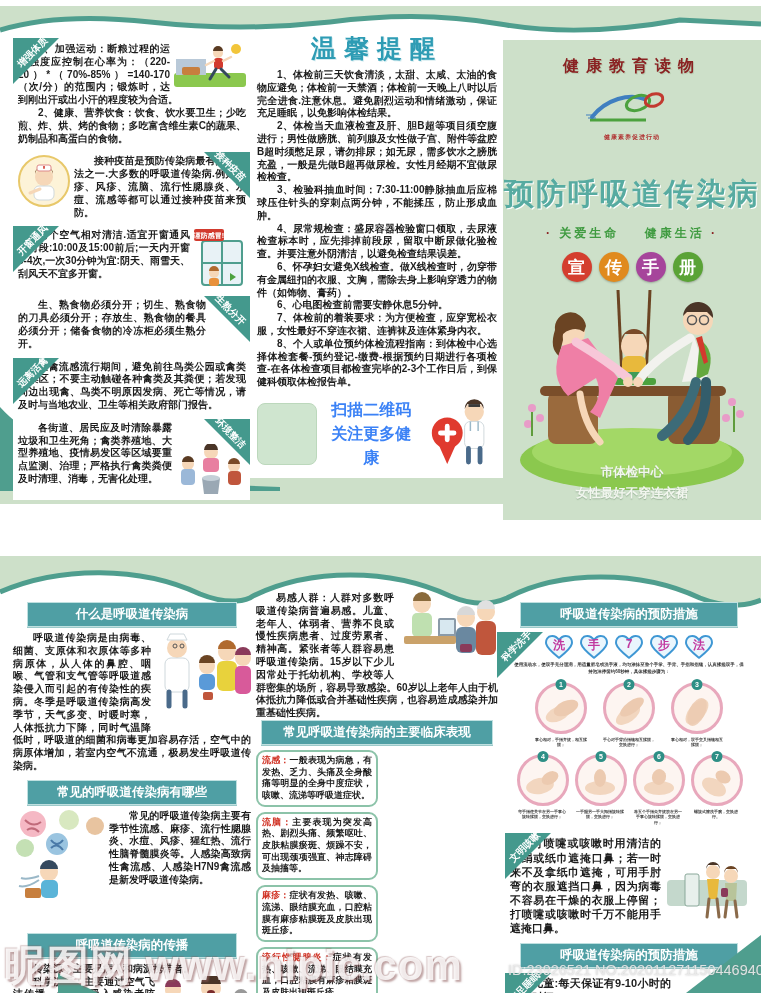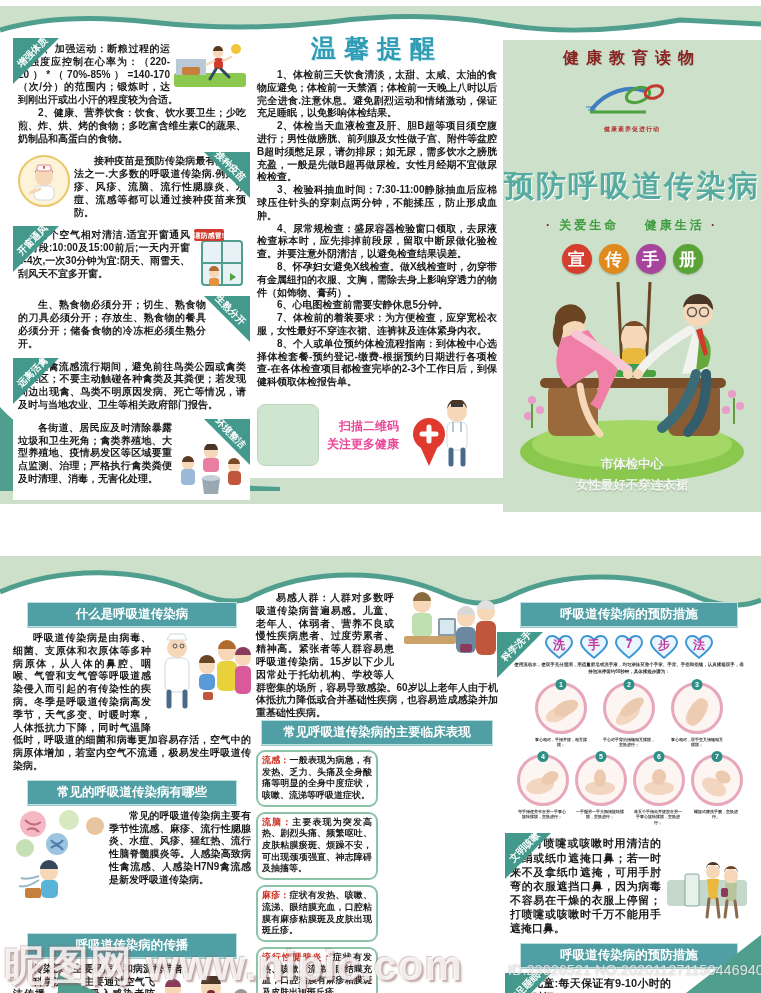--- a/index.html
+++ b/index.html
@@ -15,32 +15,32 @@
   
   .sec{position:relative;margin-bottom:5px;padding:3px 4px 2px 5px;background:#fff}
   .tri{position:absolute;width:0;height:0;z-index:2}
   .tri.tl{top:0;left:0;border-top:46px solid #44998d;border-right:46px solid transparent}
   .tri.tr{top:0;right:0;border-top:46px solid #44998d;border-left:46px solid transparent}
   .tri-label{position:absolute;z-index:3;color:#fff;font-size:9.5px;font-weight:700;width:58px;text-align:center}
   .tri-label.tl{top:8px;left:-9px;transform:rotate(-45deg)}
   .tri-label.tr{top:8px;right:-9px;transform:rotate(45deg)}
   
   .page1{position:absolute;left:0;top:6px;width:761px;height:498px;background:#fff}
-  .cover{position:absolute;left:503px;top:8px;width:258px;height:498px;background:#cde0c9;overflow:hidden}
+  .cover{position:absolute;left:503px;top:16px;width:258px;height:498px;background:#cde0c9;overflow:hidden}
   .p1-bottom{position:absolute;left:0;top:472px;width:503px;height:26px;background:#cde0c9}
   .p1-swoosh{position:absolute;left:0;top:395px;width:280px;height:90px}
   .panel-left{position:absolute;left:13px;top:32px;width:237px}
   .panel-mid{position:absolute;left:257px;top:26px;width:240px;height:446px}
   .mid-title{color:#2e9cb4;font-size:25px;font-weight:700;letter-spacing:8px;text-align:center;
              text-shadow:1px 1px 0 #d8eef2;margin-bottom:4px}
   .fl-r{float:right;margin:0 0 2px 4px}
   .fl-l{float:left;margin:0 4px 2px 0}
   .qr-row{position:absolute;left:0;bottom:8px;width:100%;display:flex;align-items:center;gap:8px}
   .qr-box{width:62px;height:62px;background:#cfe5cf;border-radius:8px;border:1px solid #bcd8bc}
-  .qr-cap{color:#ec4899;font-size:12px;font-weight:700;line-height:1.5;text-align:right}
+  .qr-cap{color:#3b82f6;font-size:16px;font-weight:700;line-height:1.5;text-align:center}
   
   .cov-toplabel{color:#8a2222;font-size:16px;font-weight:700;letter-spacing:7px;text-align:center;
                 margin-top:34px;text-shadow:1px 1px 0 #b9cfb4}
   .cov-logo{display:block;margin:10px auto 2px}
   .cov-logotext{color:#b03030;font-size:6px;font-weight:700;text-align:center;letter-spacing:1px}
   .cov-title{color:#57aba1;font-size:30px;font-weight:700;text-align:center;letter-spacing:2px;margin-top:32px;
              text-shadow:1px 1px 0 #ffffff}
   .cov-sub{color:#3f9b40;font-size:12px;font-weight:700;text-align:center;letter-spacing:3px;margin-top:10px}
   .cov-sub .dot{color:#8a2222}
   .badges{display:flex;justify-content:center;gap:7px;margin-top:10px}
@@ -269,21 +269,21 @@
         <div class="clear"></div>
       </div>
     </div>
 
     <div class="panel-mid">
       <div class="mid-title">温馨提醒</div>
       <div class="t indent">1、体检前三天饮食清淡，太甜、太咸、太油的食物应避免；体检前一天禁酒；体检前一天晚上八时以后完全进食.注意休息。避免剧烈运动和情绪激动，保证充足睡眠，以免影响体检结果。</div>
       <div class="t indent">2、体检当天血液检查及肝、胆B超等项目须空腹进行；男性做膀胱、前列腺及女性做子宫、附件等盆腔B超时须憋足尿，请勿排尿；如无尿，需多饮水之膀胱充盈，一般是先做B超再做尿检。女性月经期不宜做尿检检查。</div>
       <div class="t indent">3、检验科抽血时间：7:30-11:00静脉抽血后应棉球压住针头的穿刺点两分钟，不能揉压，防止形成血肿。</div>
       <div class="t indent">4、尿常规检查：盛尿容器检验窗口领取，去尿液检查标本时，应先排掉前段尿，留取中断尿做化验检查。并要注意外阴清洁，以避免检查结果误差。</div>
-      <div class="t indent">8、怀孕妇女避免X线检查。做X线检查时，勿穿带有金属纽扣的衣服、文胸，需除去身上影响穿透力的物件（如饰物、膏药）。</div>
+      <div class="t indent">6、怀孕妇女避免X线检查。做X线检查时，勿穿带有金属纽扣的衣服、文胸，需除去身上影响穿透力的物件（如饰物、膏药）。</div>
       <div class="t indent">6、心电图检查前需要安静休息5分钟。</div>
       <div class="t indent">7、体检前的着装要求：为方便检查，应穿宽松衣服，女性最好不穿连衣裙、连裤袜及连体紧身内衣。</div>
       <div class="t indent">8、个人或单位预约体检流程指南：到体检中心选择体检套餐-预约登记-缴费-根据预约日期进行各项检查-在各体检查项目都检查完毕的2-3个工作日后，到保健科领取体检报告单。</div>
 
       <div class="qr-row">
         <div class="qr-box"></div>
         <div class="qr-cap">
           <div>扫描二维码</div>
           <div>关注更多健康</div>
         </div>

